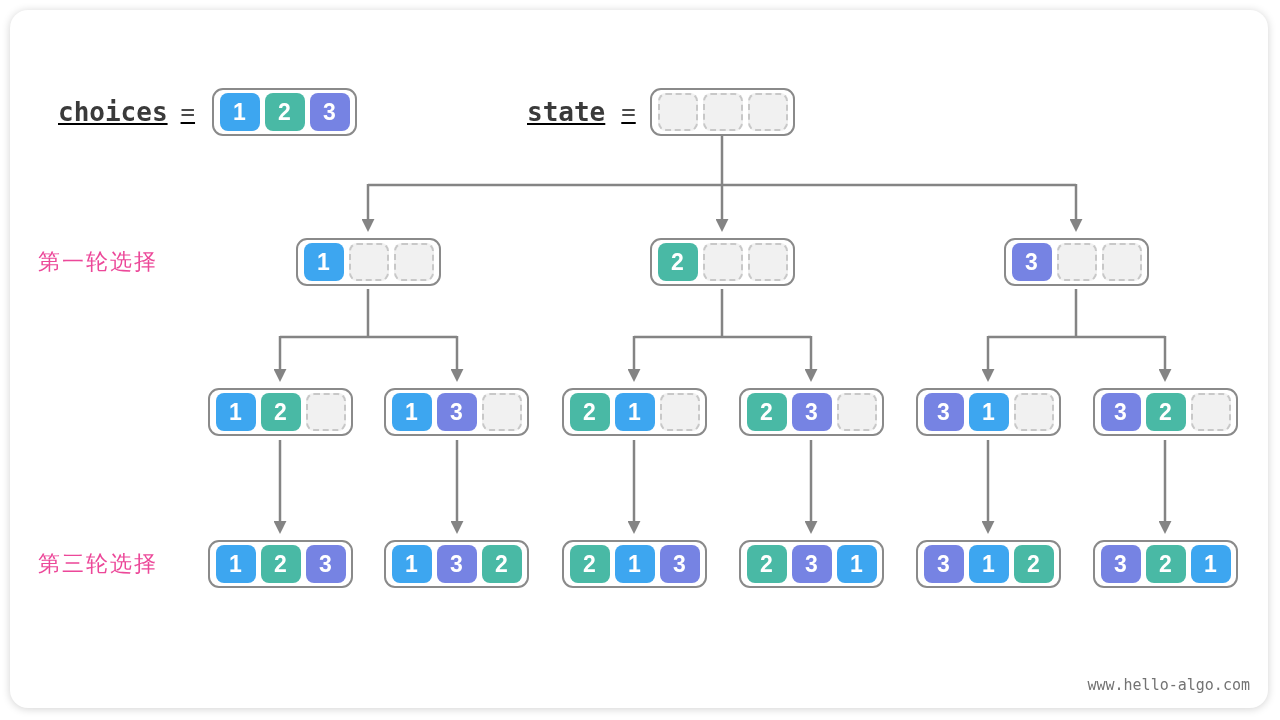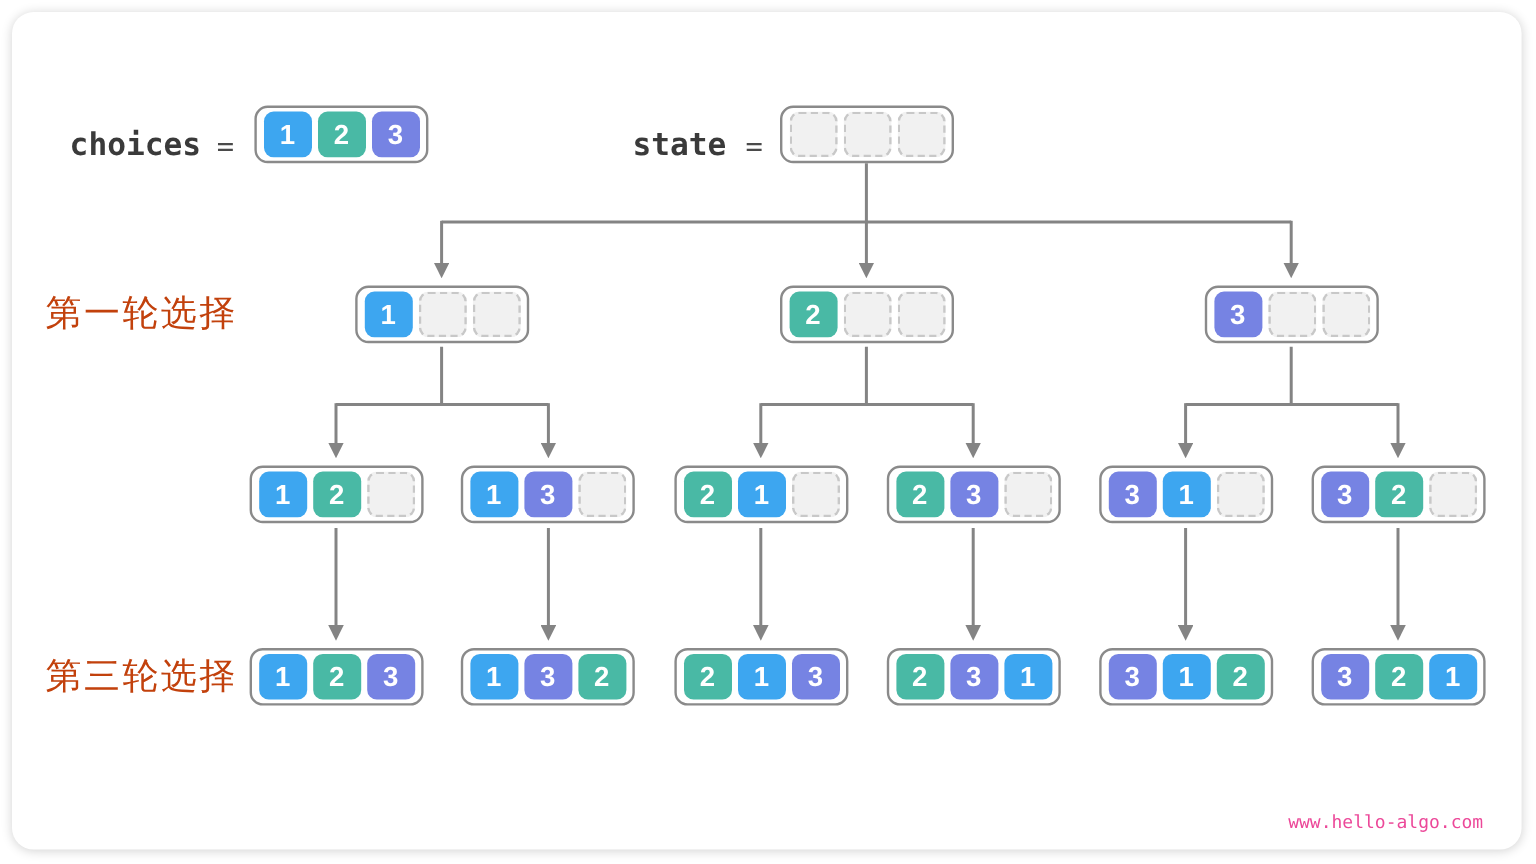--- a/index.html
+++ b/index.html
@@ -18,33 +18,33 @@
     box-shadow: 0 1px 9px rgba(0,0,0,0.18);
   }
   .connectors {
     position: absolute; left: 0; top: 0;
     width: 1280px; height: 720px;
     pointer-events: none;
   }
   .ln { stroke: #848484; stroke-width: 2.5; fill: none; }
   .eq-group {
     position: absolute; height: 48px;
-    display: flex; align-items: flex-end; gap: 13px;
+    display: flex; align-items: center; gap: 13px; text-decoration: underline;
   }
   .mono-label {
     font-family: "DejaVu Sans Mono", "Liberation Mono", monospace;
     font-weight: bold; font-size: 26px; color: #3a3a3a;
   }
   .eq {
     font-family: "DejaVu Sans Mono", "Liberation Mono", monospace;
     font-weight: 500; font-size: 24px; color: #4a4a4a;
   }
   .row-label {
     position: absolute; left: 38px; height: 48px; line-height: 48px;
-    font-size: 30px; font-weight: 500; color: #c2410c;
+    font-size: 22px; font-weight: 500; color: #ec4899;
     letter-spacing: 2px; white-space: nowrap;
   }
   .node {
     position: absolute;
     width: 145px; height: 48px;
     box-sizing: border-box;
     background: #ffffff;
     border: 2.5px solid #8a8a8a;
     border-radius: 11px;
     display: flex; align-items: center; justify-content: center;
@@ -58,23 +58,23 @@
     font-size: 23px; font-weight: bold; color: #ffffff;
   }
   .cell.v1 { background: #3da6f0; }
   .cell.v2 { background: #49b9a5; }
   .cell.v3 { background: #7683e3; }
   .cell.empty {
     background: #f1f1f1;
     border: 2px dashed #c8c8c8;
   }
   .watermark {
-    position: absolute; right: 44px; top: 676px;
+    position: absolute; right: 30px; top: 676px;
     font-family: "DejaVu Sans Mono", "Liberation Mono", monospace;
-    font-size: 15px; color: #ec4899;
+    font-size: 15px; color: #737373;
   }
 </style>
 </head>
 <body>
 
 <div class="canvas">
   <div class="card"></div>
 
   <svg class="connectors" width="1280" height="720" viewBox="0 0 1280 720">
     <defs>

